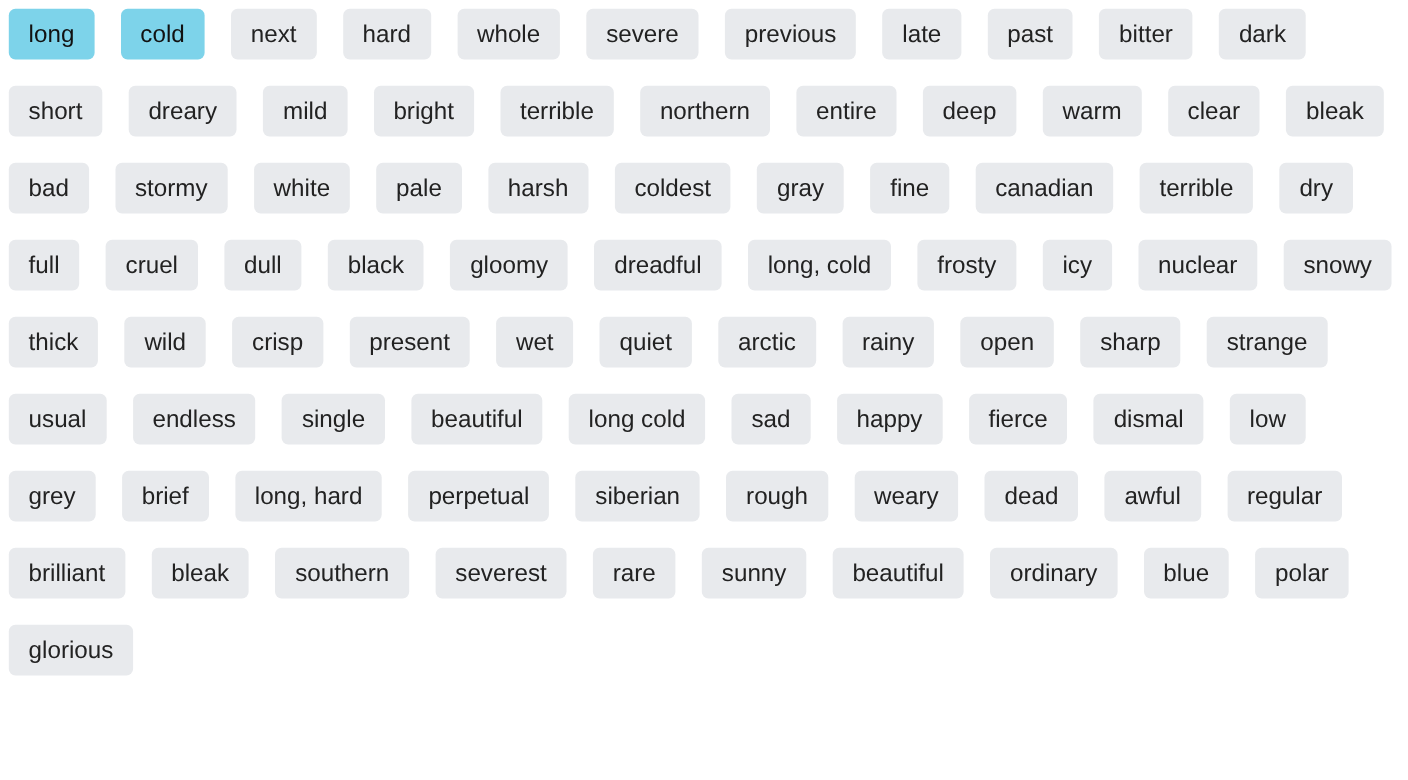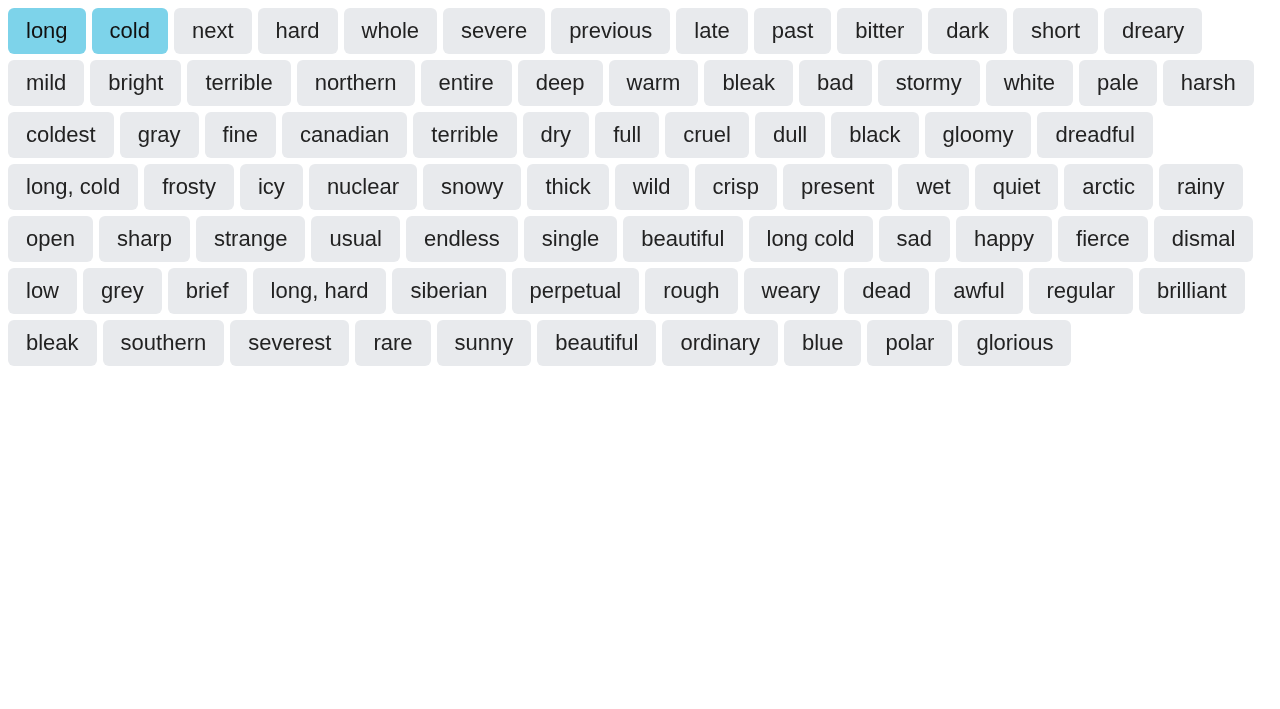--- a/index.html
+++ b/index.html
@@ -4,21 +4,21 @@
   <style>
     * { box-sizing: border-box; margin: 0; padding: 0; }
     body {
       background: #fff;
       font-family: Arial, sans-serif;
       padding: 8px;
     }
     .tag-grid {
       display: flex;
       flex-wrap: wrap;
-      gap: 6px;
+      gap: 24px;
       max-width: 1260px;
     }
     .tag {
       display: inline-flex;
       align-items: center;
       justify-content: center;
       padding: 10px 18px;
       border-radius: 6px;
       font-size: 22px;
       font-weight: 400;
@@ -50,20 +50,21 @@
     <button class="tag">dark</button>
     <button class="tag">short</button>
     <button class="tag">dreary</button>
     <button class="tag">mild</button>
     <button class="tag">bright</button>
     <button class="tag">terrible</button>
     <button class="tag">northern</button>
     <button class="tag">entire</button>
     <button class="tag">deep</button>
     <button class="tag">warm</button>
+    <button class="tag">clear</button>
     <button class="tag">bleak</button>
     <button class="tag">bad</button>
     <button class="tag">stormy</button>
     <button class="tag">white</button>
     <button class="tag">pale</button>
     <button class="tag">harsh</button>
     <button class="tag">coldest</button>
     <button class="tag">gray</button>
     <button class="tag">fine</button>
     <button class="tag">canadian</button>
@@ -97,22 +98,22 @@
     <button class="tag">beautiful</button>
     <button class="tag">long cold</button>
     <button class="tag">sad</button>
     <button class="tag">happy</button>
     <button class="tag">fierce</button>
     <button class="tag">dismal</button>
     <button class="tag">low</button>
     <button class="tag">grey</button>
     <button class="tag">brief</button>
     <button class="tag">long, hard</button>
+    <button class="tag">perpetual</button>
     <button class="tag">siberian</button>
-    <button class="tag">perpetual</button>
     <button class="tag">rough</button>
     <button class="tag">weary</button>
     <button class="tag">dead</button>
     <button class="tag">awful</button>
     <button class="tag">regular</button>
     <button class="tag">brilliant</button>
     <button class="tag">bleak</button>
     <button class="tag">southern</button>
     <button class="tag">severest</button>
     <button class="tag">rare</button>

